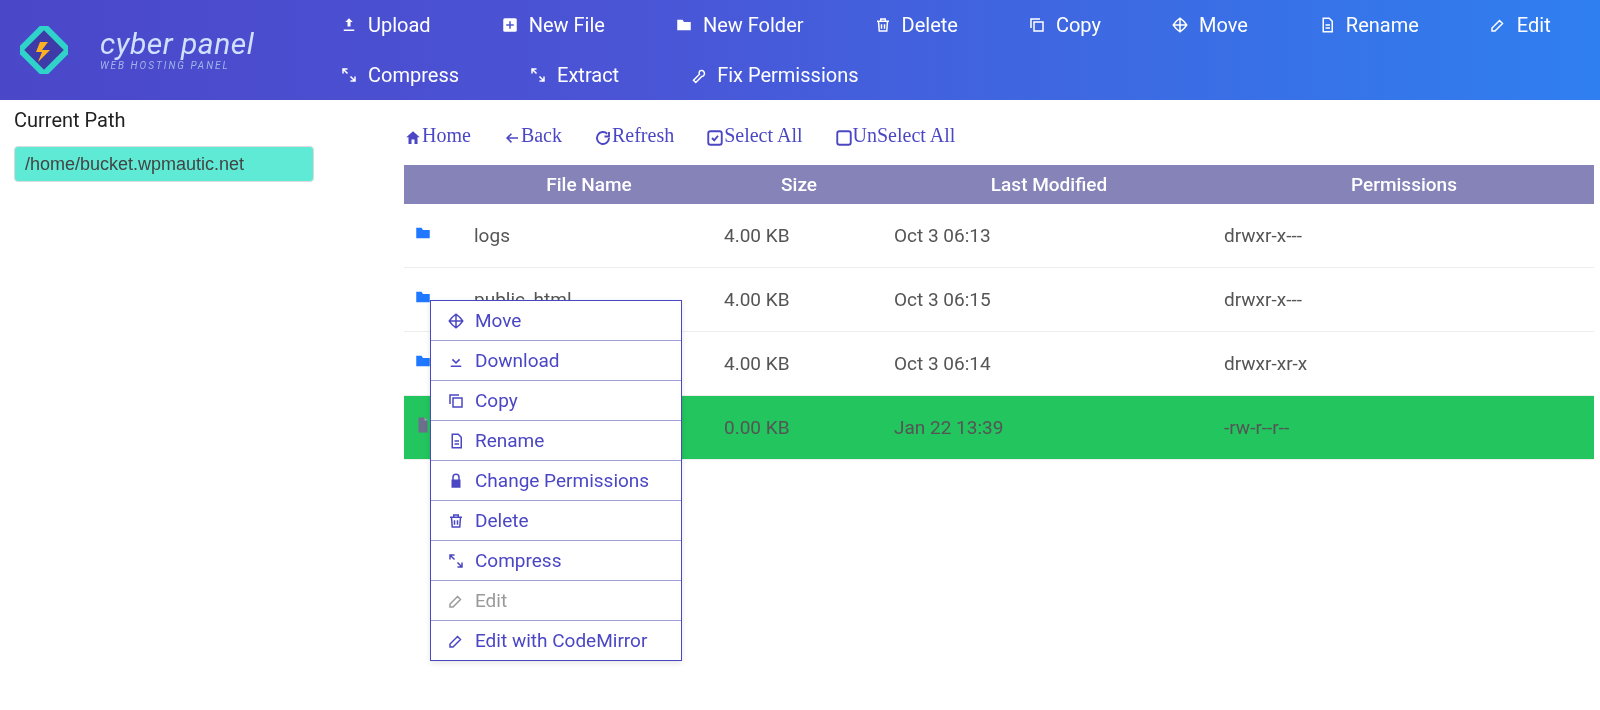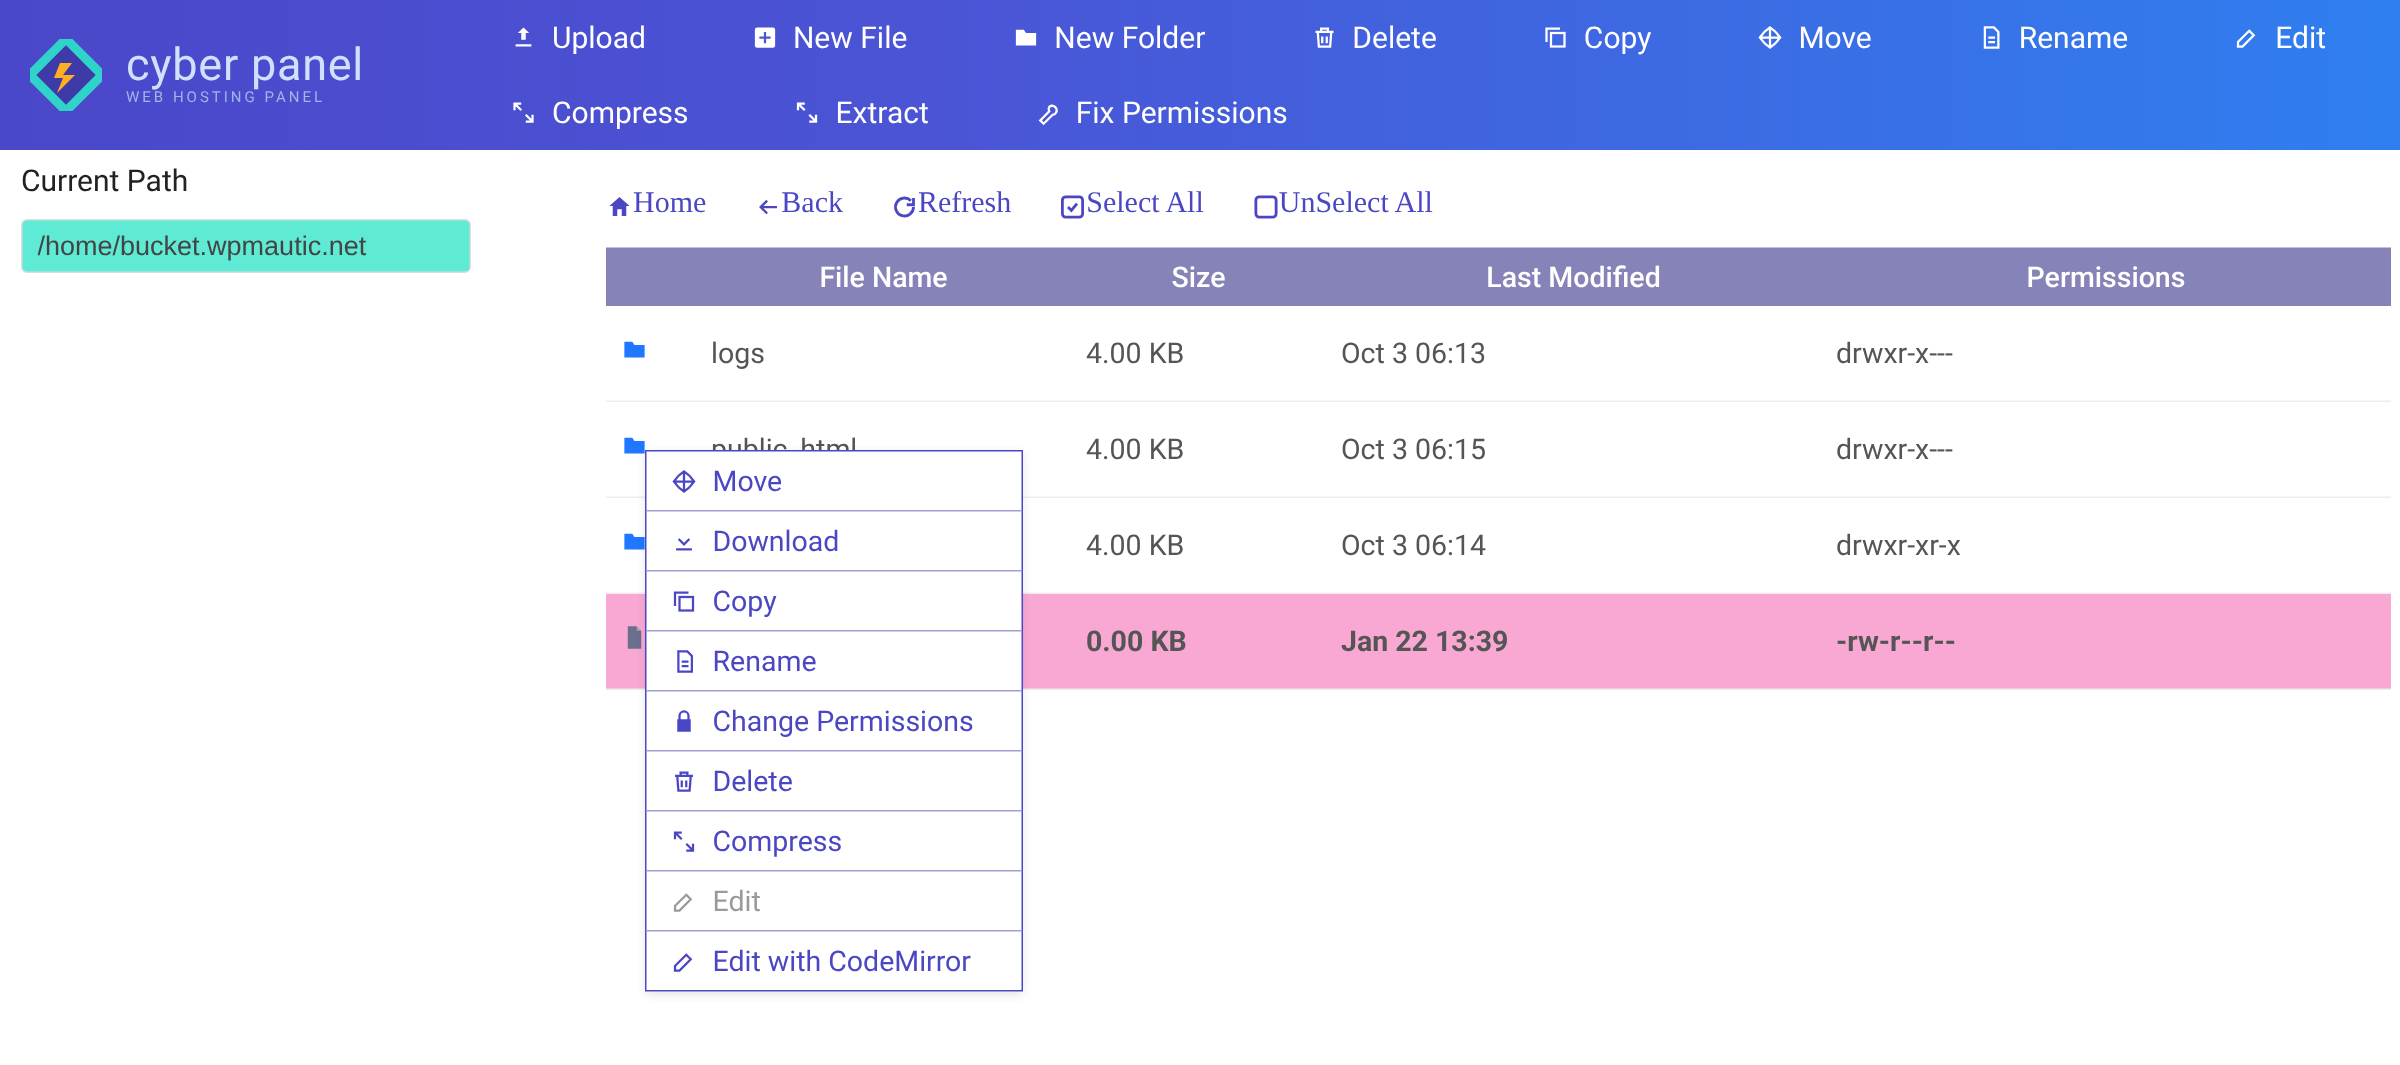--- a/index.html
+++ b/index.html
@@ -16,23 +16,24 @@
   .topbar {
     height: 100px;
     background: linear-gradient(90deg, #4b47c9 0%, #4a55d6 40%, #2f7ff0 100%);
     display: flex;
     align-items: center;
     padding: 0 20px;
   }
   .logo-box {
     display: flex;
     align-items: center;
-    gap: 16px;
+    gap: 32px;
     width: 320px;
     flex-shrink: 0;
+    font-style: italic;
   }
   .logo-icon {
     width: 48px; height: 48px; position: relative;
   }
   .logo-text { color: #cfe1ff; line-height: 1; }
   .logo-text .big { font-size: 30px; font-weight: 400; letter-spacing: 0.5px; color: #cfe1ff; }
   .logo-text .sub { font-size: 10px; letter-spacing: 2px; color: #9fb6e6; margin-top: 2px; }
   .toolbar {
     display: flex;
     flex-wrap: wrap;
@@ -111,21 +112,21 @@
     text-align: center;
     padding: 8px 10px;
     font-size: 19px;
   }
   .filetable td {
     padding: 20px 10px;
     font-size: 19px;
     color: #555;
     border-bottom: 1px solid #eee;
   }
-  .filetable tbody tr.selected td { background: #f9a8d4; font-weight: bold; }
+  .filetable tbody tr.selected td { background: #22c55e; }
   .col-icon { width: 60px; }
   .col-name { width: 250px; }
   .col-size { width: 170px; }
   .col-mod  { width: 330px; }
   
   .ctx {
     position: absolute;
     top: 200px; left: 50px;
     width: 252px;
     background: #fff;

